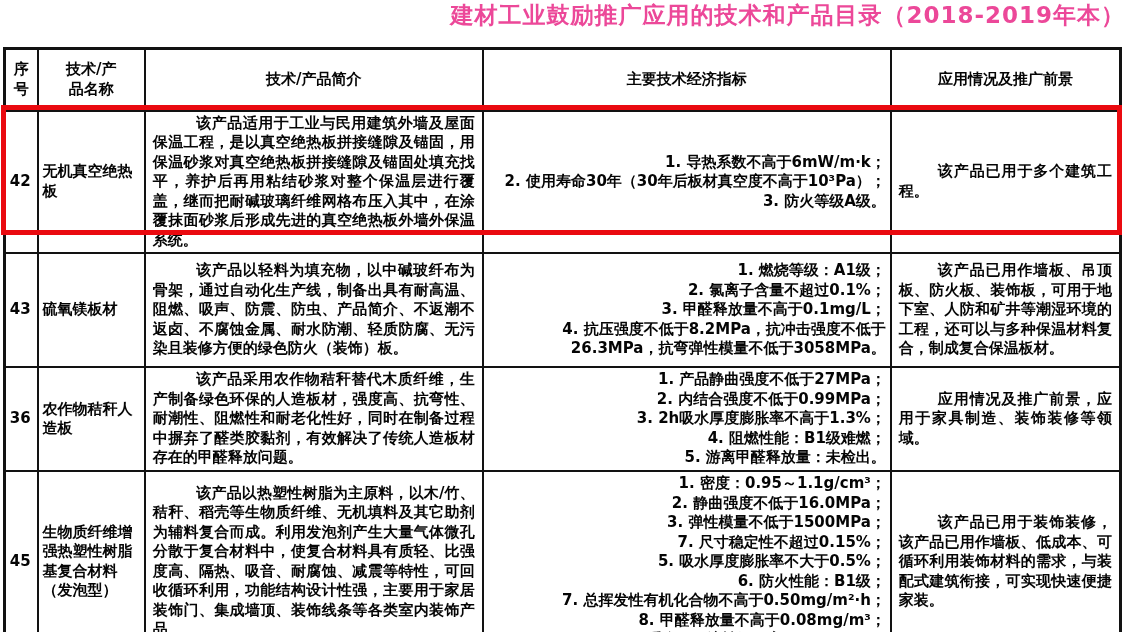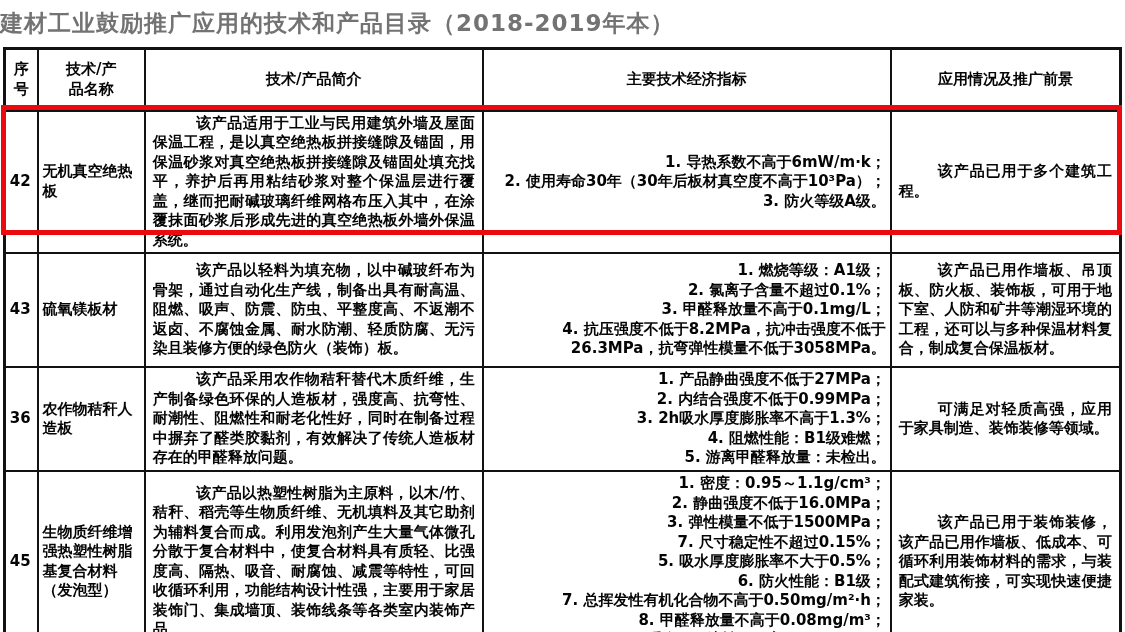--- a/index.html
+++ b/index.html
@@ -3,22 +3,22 @@
 <meta charset="utf-8">
 <style>
   html,body{margin:0;padding:0;background:#ffffff;}
   body{
     width:1125px;height:632px;overflow:hidden;position:relative;
     font-family:"DejaVu Sans","Liberation Sans",sans-serif;
     color:#0a0a0a;font-weight:bold;
   }
   .page{position:relative;width:1125px;height:632px;}
   .title{
-    margin:0;padding-top:8px;text-align:left;
-    font-size:23px;font-weight:bold;letter-spacing:1px;color:#737373;
+    margin:0;padding-top:0;text-align:right;
+    font-size:23px;font-weight:bold;letter-spacing:1px;color:#ec4899;
   }
   table.catalog{
     position:absolute;left:3px;top:47px;width:1119px;
     border-collapse:collapse;table-layout:fixed;
     border:3px solid #121212;
   }
   table.catalog th, table.catalog td{
     border:2px solid #121212;
     font-size:15px;line-height:1.3;font-weight:bold;color:#050505;
     vertical-align:middle;overflow:hidden;
@@ -84,21 +84,21 @@
         </td>
         <td class="app">
           <p>该产品已用于多个建筑工程。</p>
         </td>
       </tr>
 
       <tr class="h-r1">
         <td class="num">43</td>
         <td class="name">硫氧镁板材</td>
         <td class="intro">
-          <p>该产品以轻料为填充物，以中碱玻纤布为骨架，通过自动化生产线，制备出具有耐高温、阻燃、吸声、防震、防虫、平整度高、不返潮不返卤、不腐蚀金属、耐水防潮、轻质防腐、无污染且装修方便的绿色防火（装饰）板。</p>
+          <p>该产品以轻料为填充物，以中碱玻纤布为骨架，通过自动化生产线，制备出具有耐高温、阻燃、吸声、防震、防虫、产品简介、不返潮不返卤、不腐蚀金属、耐水防潮、轻质防腐、无污染且装修方便的绿色防火（装饰）板。</p>
         </td>
         <td class="ind">
           <div class="item">1. 燃烧等级：A1级；</div>
           <div class="item">2. 氯离子含量不超过0.1%；</div>
           <div class="item">3. 甲醛释放量不高于0.1mg/L；</div>
           <div class="item">4. 抗压强度不低于8.2MPa，抗冲击强度不低于26.3MPa，抗弯弹性模量不低于3058MPa。</div>
         </td>
         <td class="app">
           <p>该产品已用作墙板、吊顶板、防火板、装饰板，可用于地下室、人防和矿井等潮湿环境的工程，还可以与多种保温材料复合，制成复合保温板材。</p>
         </td>
@@ -111,21 +111,21 @@
           <p>该产品采用农作物秸秆替代木质纤维，生产制备绿色环保的人造板材，强度高、抗弯性、耐潮性、阻燃性和耐老化性好，同时在制备过程中摒弃了醛类胶黏剂，有效解决了传统人造板材存在的甲醛释放问题。</p>
         </td>
         <td class="ind">
           <div class="item">1. 产品静曲强度不低于27MPa；</div>
           <div class="item">2. 内结合强度不低于0.99MPa；</div>
           <div class="item">3. 2h吸水厚度膨胀率不高于1.3%；</div>
           <div class="item">4. 阻燃性能：B1级难燃；</div>
           <div class="item">5. 游离甲醛释放量：未检出。</div>
         </td>
         <td class="app">
-          <p>可满足对轻质高强，应用于家具制造、装饰装修等领域。</p>
+          <p>应用情况及推广前景，应用于家具制造、装饰装修等领域。</p>
         </td>
       </tr>
 
       <tr class="h-r3">
         <td class="num">45</td>
         <td class="name">生物质纤维增强热塑性树脂基复合材料
 （发泡型）</td>
         <td class="intro">
           <p>该产品以热塑性树脂为主原料，以木/竹、秸秆、稻壳等生物质纤维、无机填料及其它助剂为辅料复合而成。利用发泡剂产生大量气体微孔分散于复合材料中，使复合材料具有质轻、比强度高、隔热、吸音、耐腐蚀、减震等特性，可回收循环利用，功能结构设计性强，主要用于家居装饰门、集成墙顶、装饰线条等各类室内装饰产品。</p>
         </td>

